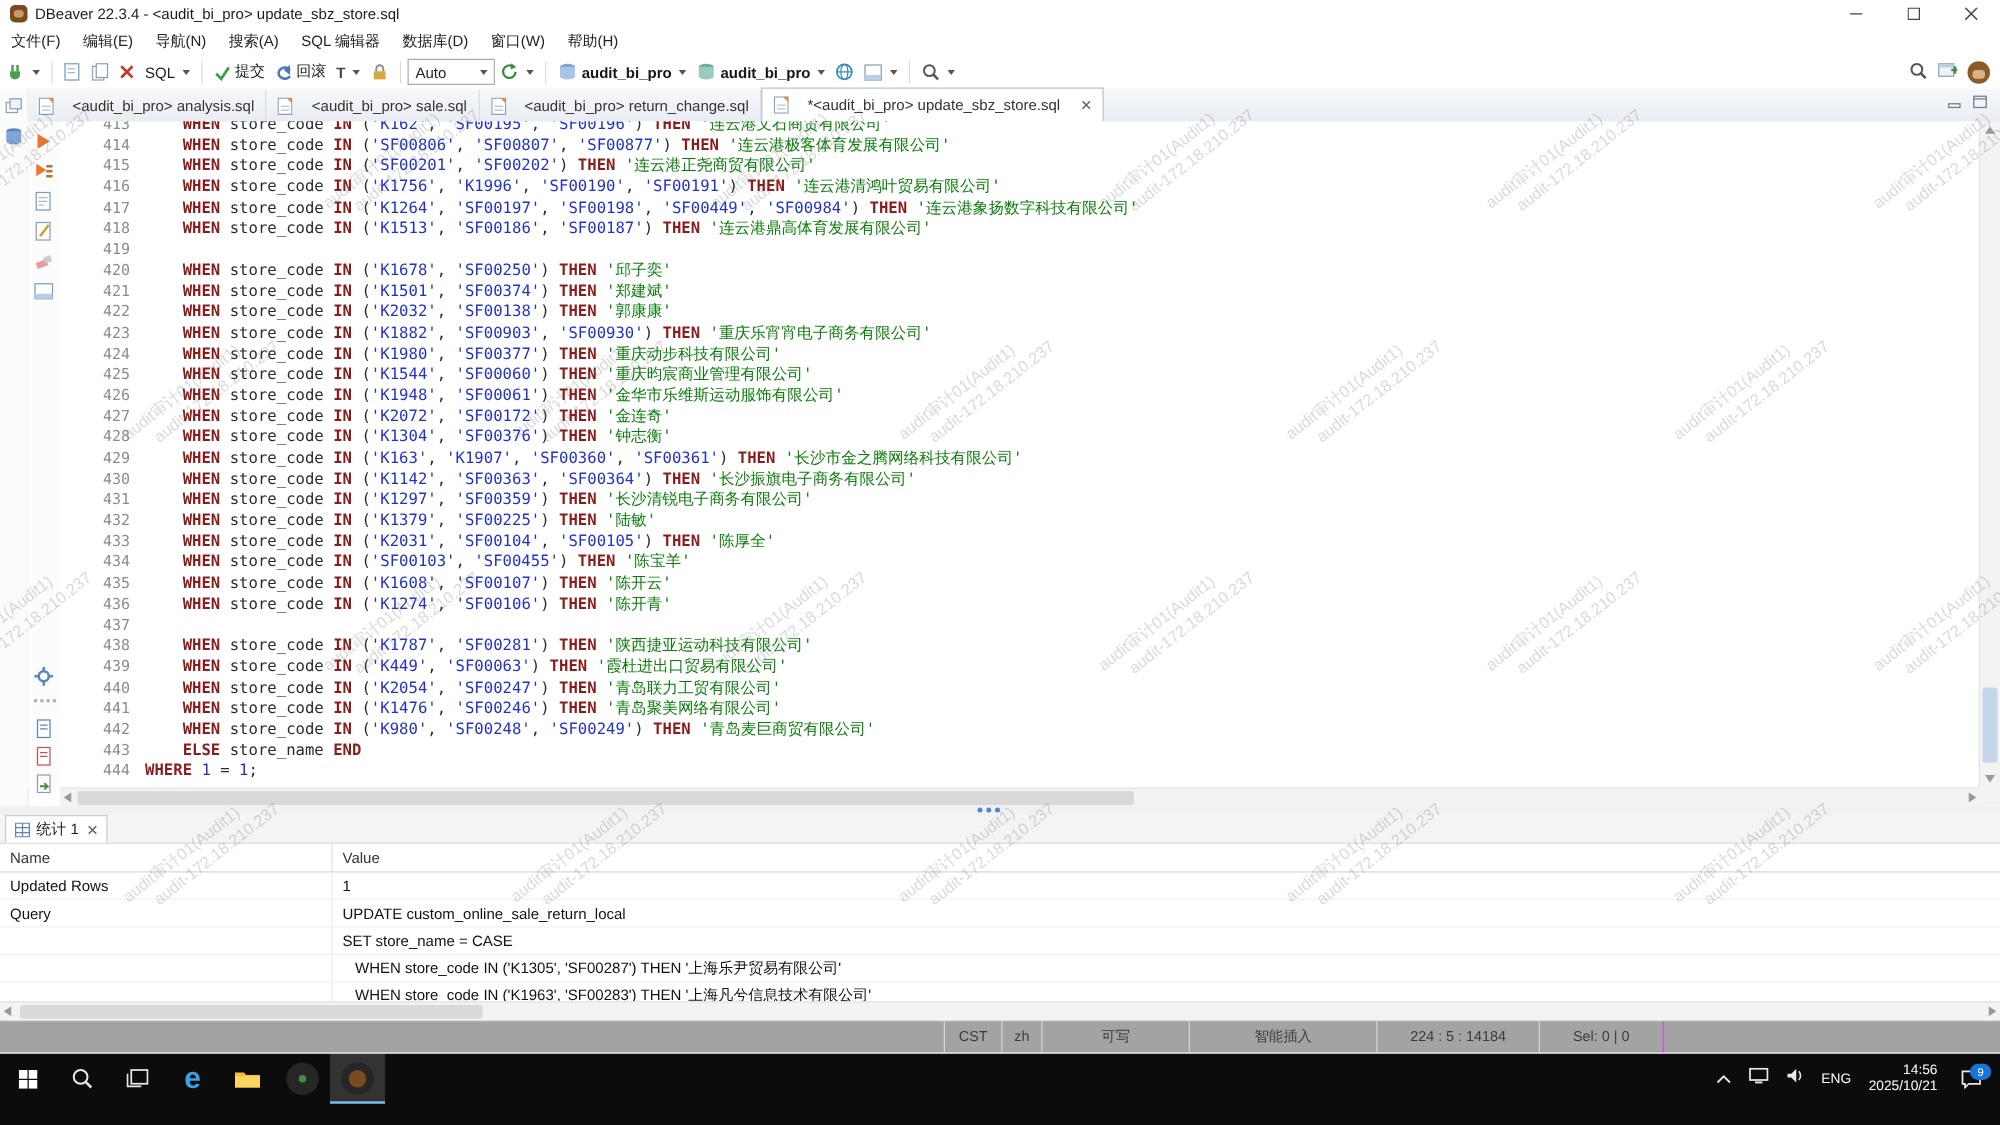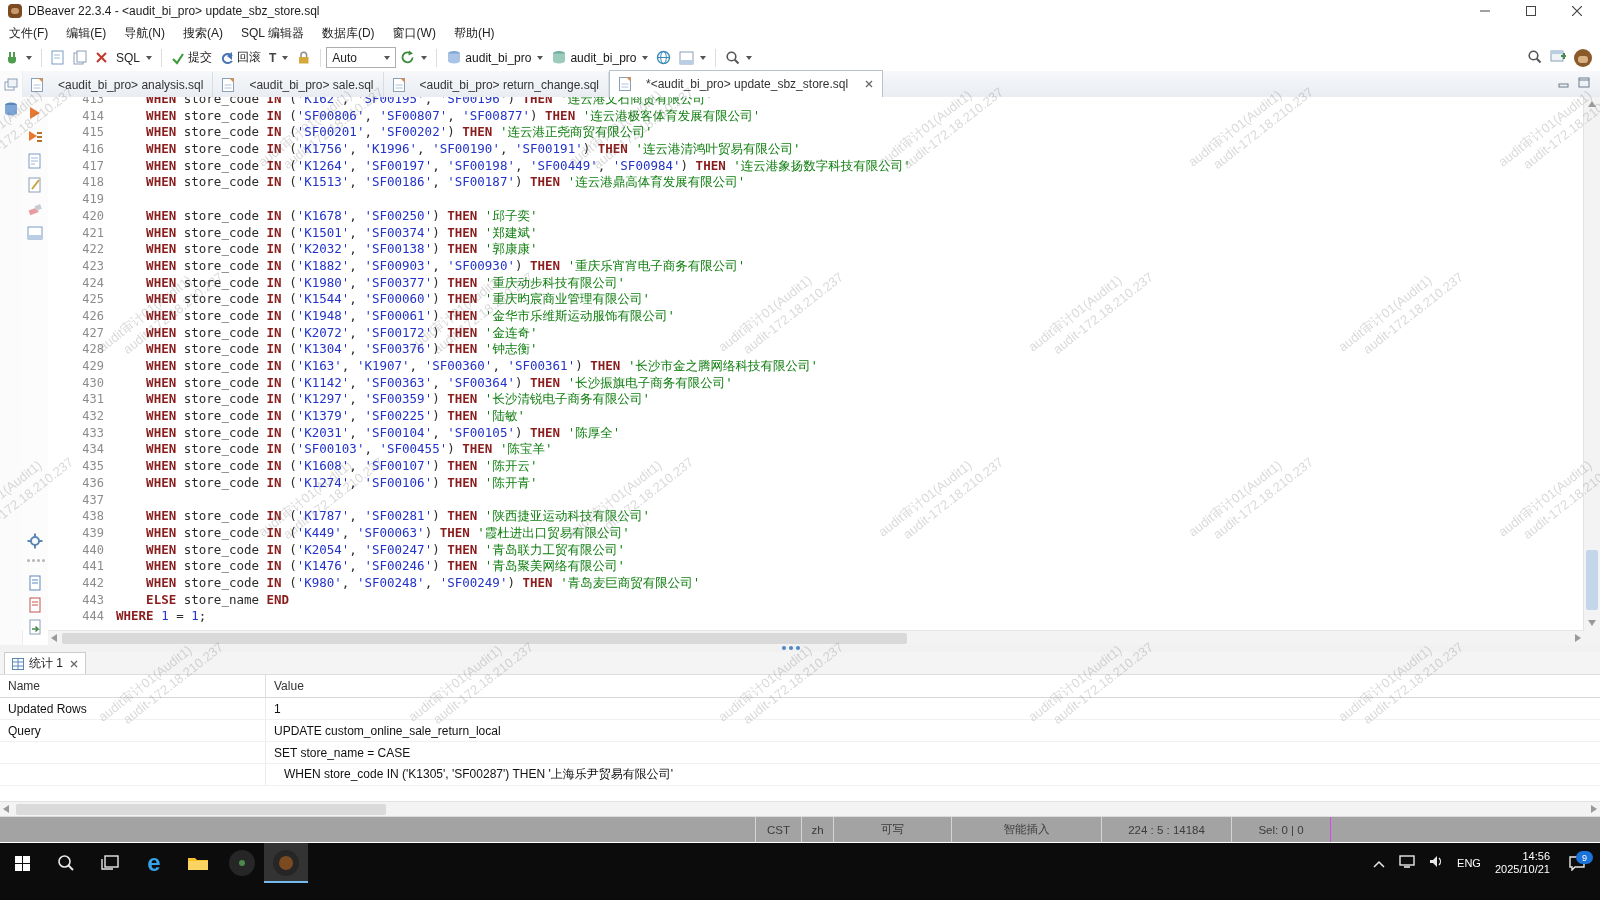--- a/index.html
+++ b/index.html
@@ -14,21 +14,21 @@
   .win-btn{width:46px;height:22px;display:flex;align-items:center;justify-content:center}
   
   .menubar{position:absolute;left:0;top:22px;right:0;height:22px;background:#fff;display:flex;font-size:12px}
   .menu-item{padding:3px 9px;white-space:nowrap}
   
   .toolbar{position:absolute;left:0;top:44px;right:0;height:27px;background:#fff;display:flex;align-items:center;font-size:12px}
   .tbtn{display:flex;align-items:center;gap:3px;padding:2px 4px;white-space:nowrap}
   .tsep{width:1px;height:18px;background:#ddd;margin:0 5px;flex:0 0 auto}
   .caret{width:0;height:0;border-left:3.5px solid transparent;border-right:3.5px solid transparent;border-top:4px solid #555;margin-left:3px}
   .combo{display:flex;align-items:center;border:1px solid #adadad;background:#fff;height:19px;padding:0 5px;min-width:58px}
-  .bold-label{font-weight:normal;color:#161616}
+  .bold-label{font-weight:bold;color:#161616}
   .tletter{font-weight:bold;color:#444;font-size:12px}
   .toolbar-right{margin-left:auto;display:flex;align-items:center;gap:8px;padding-right:8px}
   .beaver{width:18px;height:18px;border-radius:50%;background:#8a5a2b;position:relative}
   .beaver:after{content:"";position:absolute;left:4px;top:7px;width:10px;height:7px;border-radius:3px;background:#d8b283}
   
   .tabbar{position:absolute;left:22px;top:71px;right:0;height:26px;background:linear-gradient(#f7f8fa,#e9edf2);
           border-bottom:1px solid #cdd6e0;display:flex;align-items:flex-end}
   .tab{display:flex;align-items:center;gap:15px;height:25px;padding:0 9px;font-size:12px;color:#333;border-right:1px solid #d8dde3;white-space:nowrap}
   .tab.active{background:#fff;border:1px solid #b9c3ce;border-bottom:1px solid #fff;margin-bottom:-1px;height:26px}
   .tab-close{display:flex;align-items:center;margin-left:2px}
@@ -575,20 +575,24 @@
           <div class="rcol-name">Query</div>
           <div class="rcol-value">UPDATE custom_online_sale_return_local</div>
         </div>
         <div class="rrow">
           <div class="rcol-name"></div>
           <div class="rcol-value">SET store_name = CASE</div>
         </div>
         <div class="rrow">
           <div class="rcol-name"></div>
           <div class="rcol-value">   WHEN store_code IN ('K1305', 'SF00287') THEN '上海乐尹贸易有限公司'</div>
+        </div>
+        <div class="rrow">
+          <div class="rcol-name"></div>
+          <div class="rcol-value">   WHEN store_code IN ('K1963', 'SF00283') THEN '上海凡兮信息技术有限公司'</div>
         </div>
       </div>
   </div>
 
   <div class="pscroll">
     <span class="harrow left"></span>
     <div class="pthumb"></div>
     <span class="harrow right"></span>
   </div>
 

